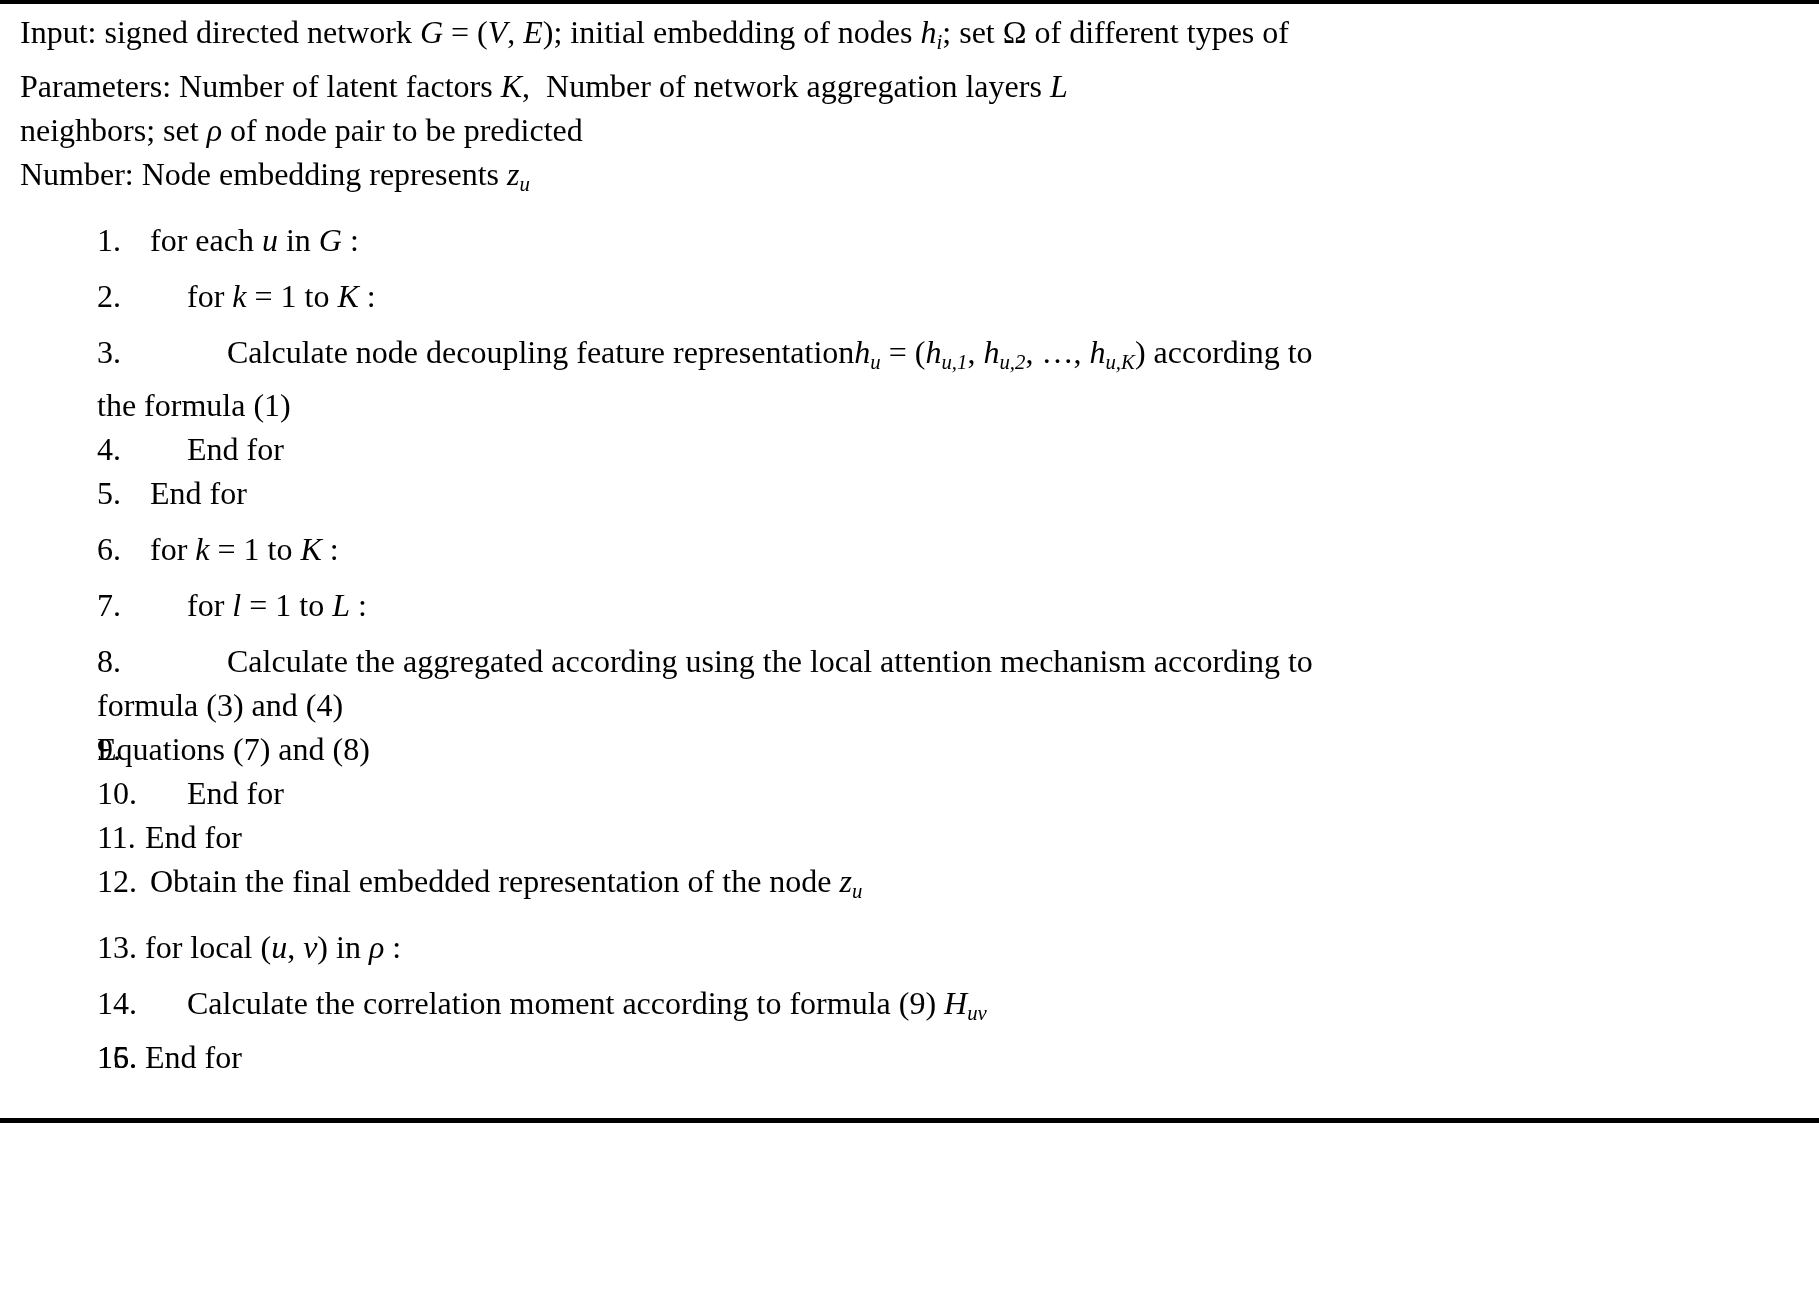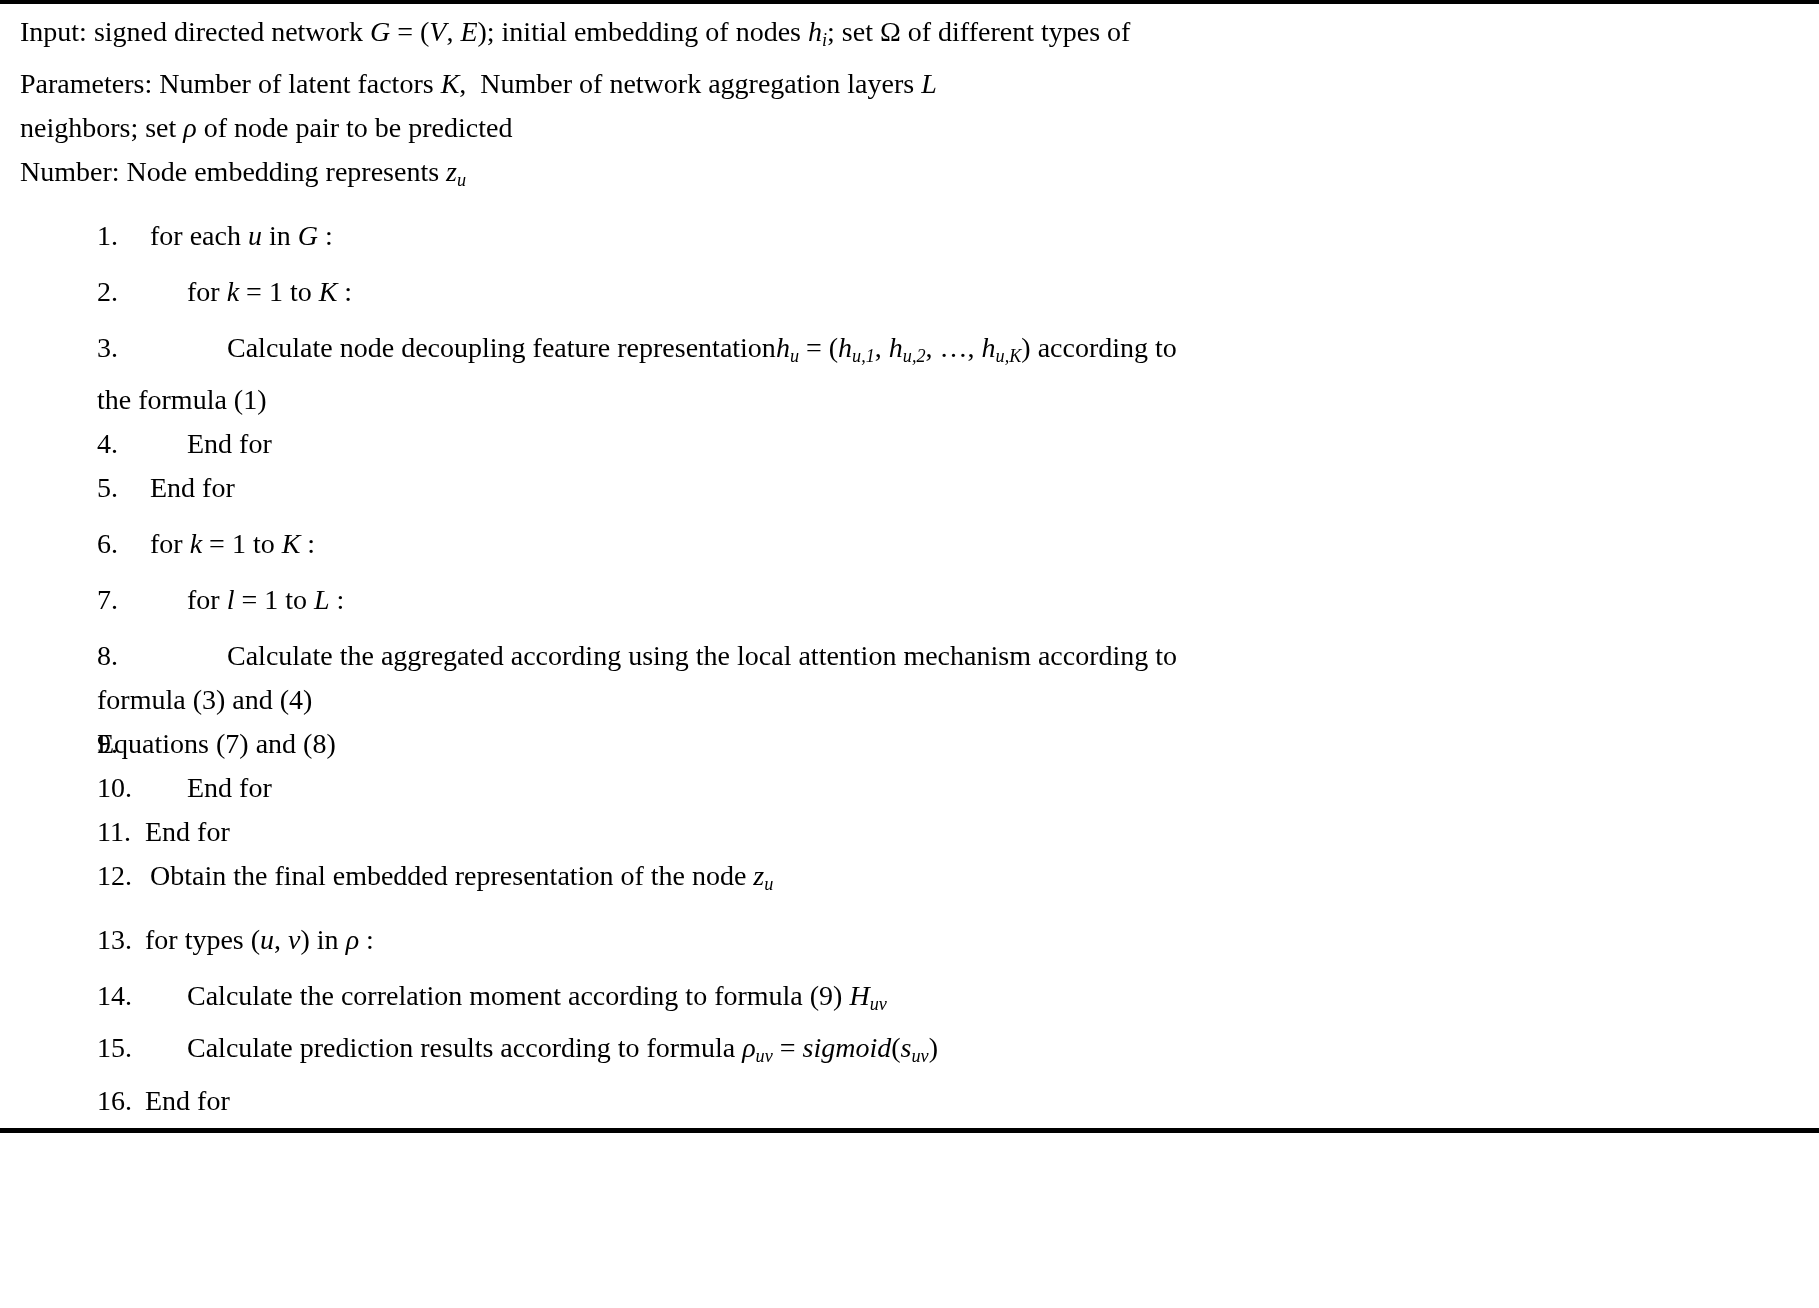--- a/index.html
+++ b/index.html
@@ -7,21 +7,21 @@
     width:1819px;height:1308px;background:#ffffff;color:#000000;
     font-family:"Liberation Serif","DejaVu Serif",serif;
     -webkit-font-smoothing:antialiased;
   }
   .figure{width:1819px;}
   .rule-top{height:4px;background:#000;}
   .rule-bottom{height:5px;background:#000;}
   .content-area{
     box-sizing:border-box;
     padding:6px 24px 5px 20px;
-    font-size:28px;line-height:44px;
+    font-size:32px;line-height:44px;
     min-height:1114px;
     overflow:hidden;
   }
   .line{white-space:pre-wrap;}
   .hdr{padding-left:0;}
   .steps{padding-left:77px;}
   .step{position:relative;}
   .step .num{position:absolute;left:0;top:0;}
   .content{display:inline-block;}
   .c0{padding-left:48px;}
@@ -54,20 +54,20 @@
         <div class="line step"><span class="num">5.</span><span class="content c1"><span>End for</span></span></div>
         <div class="line step sp"><span class="num">6.</span><span class="content c1"><span>for </span><span class="it">k</span><span> = 1 to </span><span class="it">K</span><span> :</span></span></div>
         <div class="line step sp"><span class="num">7.</span><span class="content c2"><span>for </span><span class="it">l</span><span> = 1 to </span><span class="it">L</span><span> :</span></span></div>
         <div class="line step sp"><span class="num">8.</span><span class="content c3"><span>Calculate the aggregated according using the local attention mechanism according to</span></span></div>
         <div class="line cont"><span>formula (3) and (4)</span></div>
         <div class="line step"><span class="num">9.</span></div>
         <div class="line cont"><span>Equations (7) and (8)</span></div>
         <div class="line step"><span class="num">10.</span><span class="content c2"><span>End for</span></span></div>
         <div class="line step"><span class="num">11.</span><span class="content c0"><span>End for</span></span></div>
         <div class="line step"><span class="num">12.</span><span class="content c1"><span>Obtain the final embedded representation of the node </span><span class="it">z</span><span class="it sb">u</span></span></div>
-        <div class="line step sp"><span class="num">13.</span><span class="content c0"><span>for types (</span><span class="it">u</span><span>, </span><span class="it">v</span><span>) in </span><span class="it">ρ</span><span> :</span></span></div>
+        <div class="line step sp"><span class="num">13.</span><span class="content c0"><span>for local (</span><span class="it">u</span><span>, </span><span class="it">v</span><span>) in </span><span class="it">ρ</span><span> :</span></span></div>
         <div class="line step sp"><span class="num">14.</span><span class="content c2"><span>Calculate the correlation moment according to formula (9) </span><span class="it">H</span><span class="it sb">uv</span></span></div>
-        <div class="line step"><span class="num">15.</span><span class="content c2"><span>Calculate prediction results according to formula </span><span class="it">ρ</span><span class="it sb">uv</span><span> = </span><span class="it">sigmoid</span><span>(</span><span class="it">s</span><span class="it sb">uv</span><span>)</span></span></div>
+        <div class="line step"><span class="num">15.</span></div>
         <div class="line step"><span class="num">16.</span><span class="content c0"><span>End for</span></span></div>
       </div>
   </div>
   <div class="rule-bottom"></div>
 </div>
 
 </body></html>

